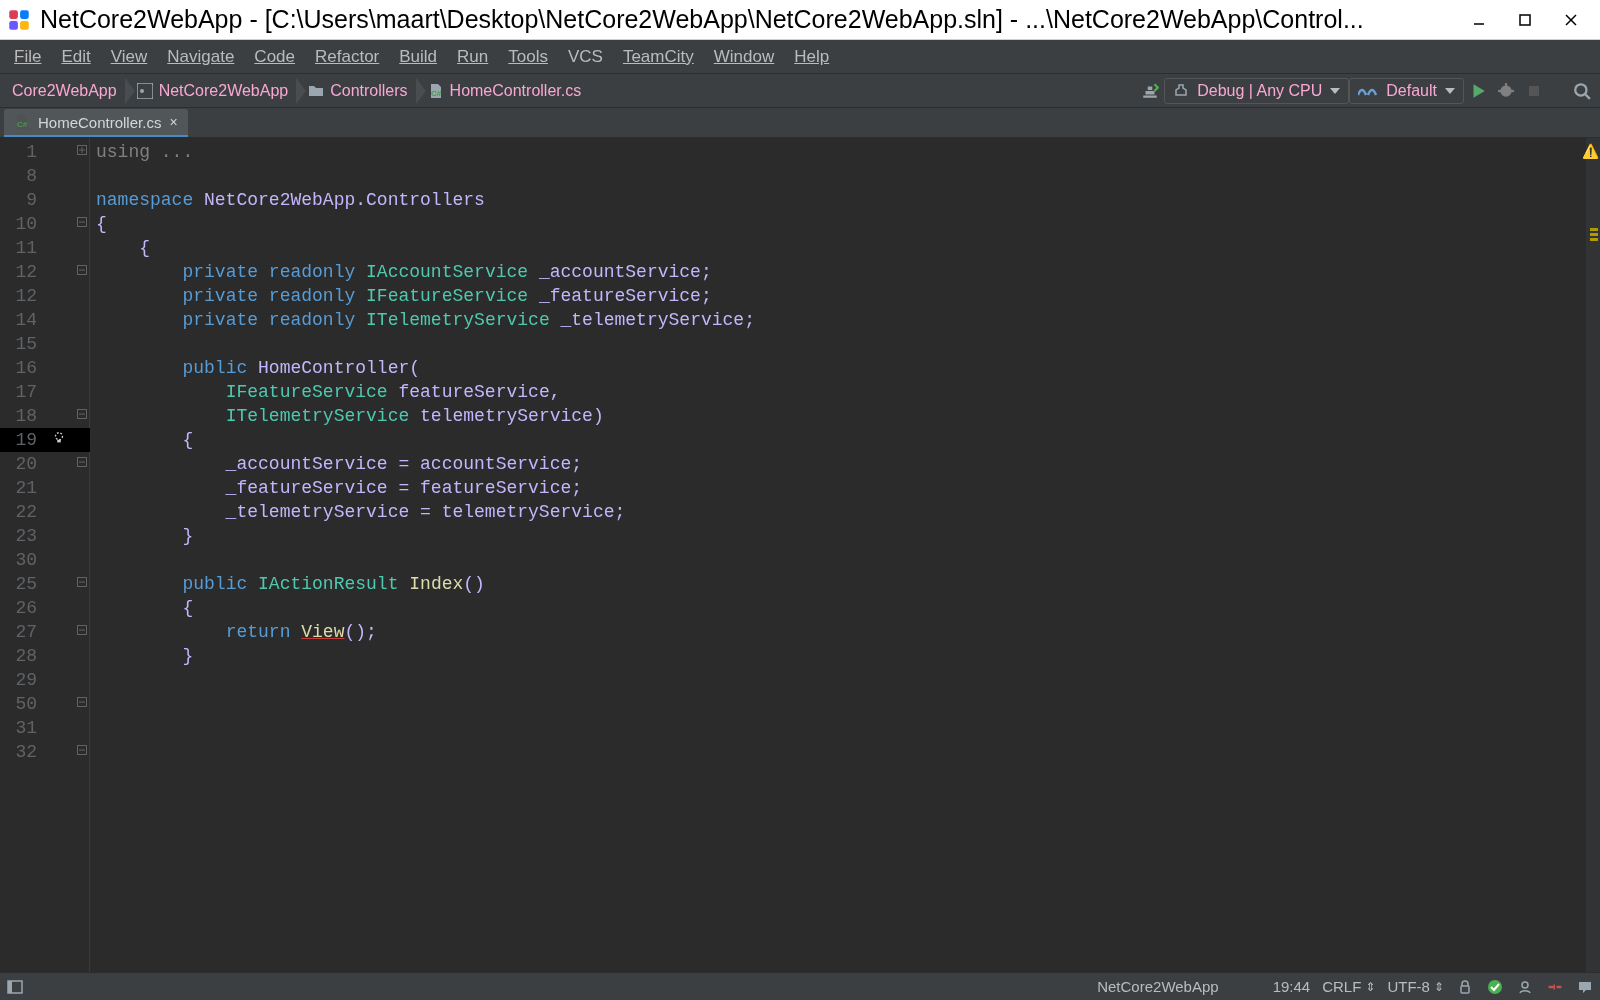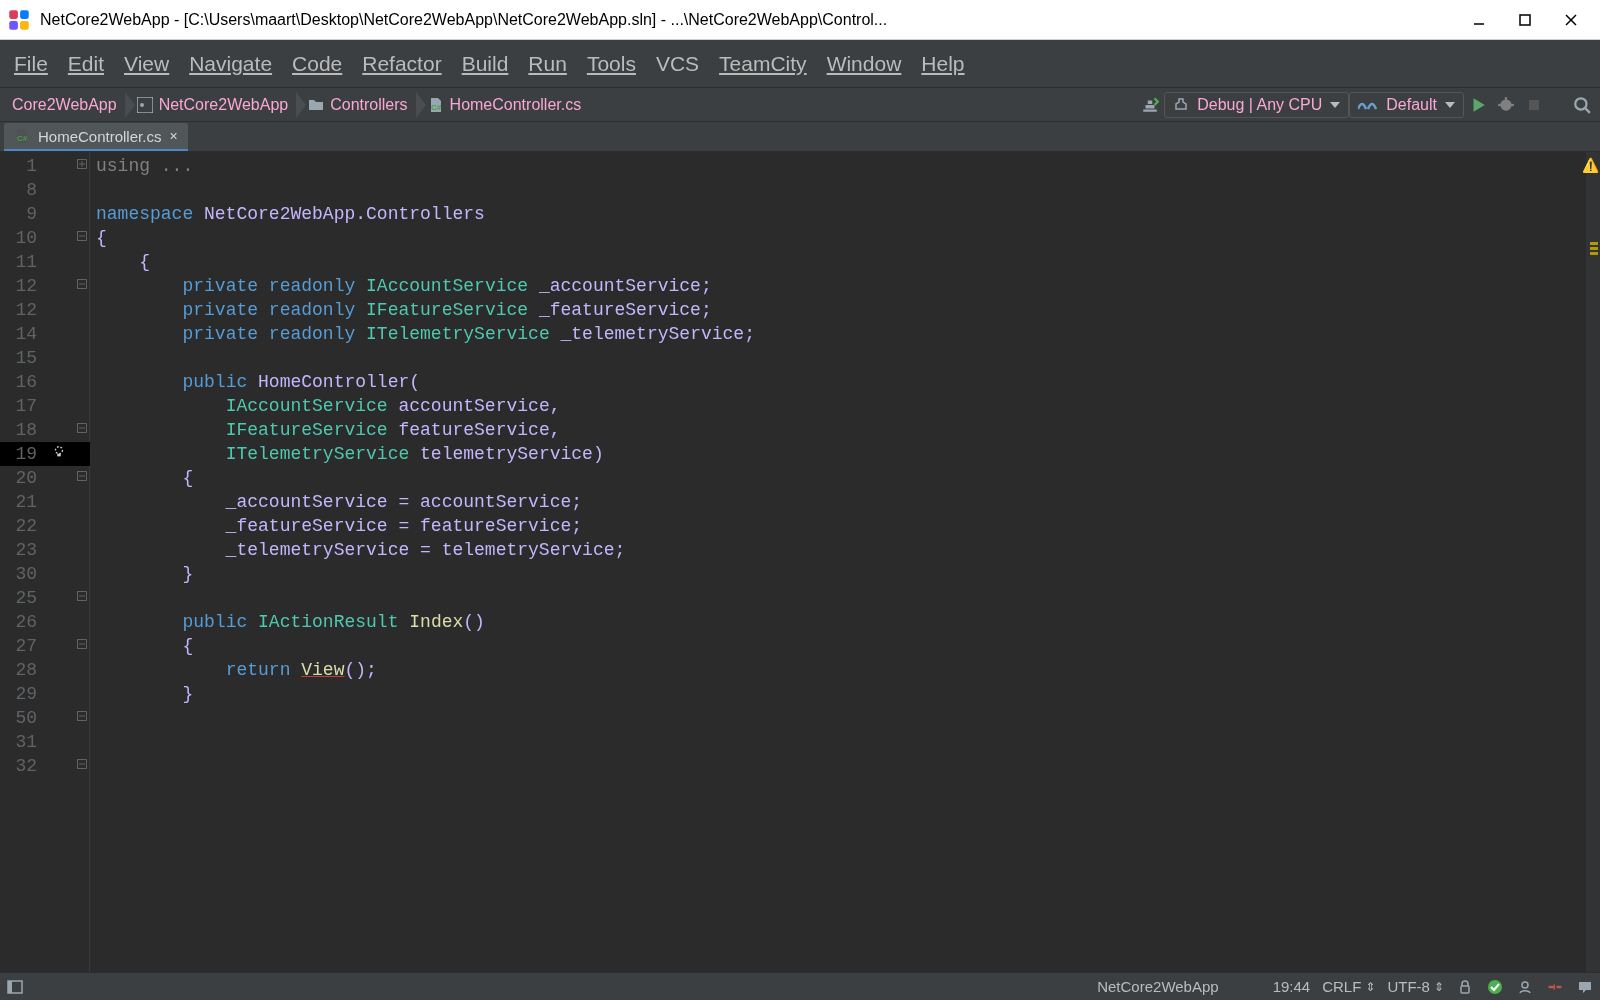--- a/index.html
+++ b/index.html
@@ -1,27 +1,27 @@
 <!DOCTYPE html>
 <html><head>
 <meta charset="utf-8">
 <style>
   * { margin: 0; padding: 0; box-sizing: border-box; }
   html, body { width: 100%; height: 100%; font-family: "Segoe UI", Arial, sans-serif; background: #3c3f41; color: #bbbbbb; overflow: hidden; }
   body { display: flex; flex-direction: column; }
 
   
-  .titlebar { height: 40px; background: #ffffff; color: #000000; display: flex; align-items: center; padding: 0 6px; font-size: 16px; font-weight: 400; border-bottom: 1px solid #d0d0d0; }
+  .titlebar { height: 40px; background: #ffffff; color: #000000; display: flex; align-items: center; padding: 0 6px; font-size: 25px; font-weight: 400; border-bottom: 1px solid #d0d0d0; }
   .titlebar .app-icon { width: 26px; height: 26px; margin-right: 8px; display:flex; align-items:center; justify-content:center;}
   .titlebar .title-text { flex: 1; white-space: nowrap; overflow: hidden; text-overflow: ellipsis; }
   .titlebar .winctrl { width: 46px; height: 40px; display: flex; align-items: center; justify-content: center; font-size: 14px;}
   .titlebar .winctrl svg { width:14px; height:14px; }
 
   
-  .menubar { height: 48px; background: #3c3f41; display: flex; align-items: center; padding: 0 4px; border-bottom: 1px solid #2b2d2f; font-size: 21px; }
+  .menubar { height: 34px; background: #3c3f41; display: flex; align-items: center; padding: 0 4px; border-bottom: 1px solid #2b2d2f; font-size: 17px; }
   .menubar .menu-item { padding: 4px 10px; color: #bbbbbb; cursor: default; }
   .menubar .menu-item u { text-decoration: underline; }
 
   
   .toolbar { height: 34px; background: #3c3f41; display: flex; align-items: center; padding: 0 4px; border-bottom: 1px solid #2b2d2f; font-size: 16px; color:#f9a8d4; }
   .breadcrumb { display:flex; align-items:center; }
   .breadcrumb .bc-item { display:flex; align-items:center; height:34px; padding: 0 12px 0 8px; position:relative; gap:6px;}
   .breadcrumb .bc-item::after {
     content:""; position:absolute; right:-6px; top:4px; width:0; height:0;
     border-top: 13px solid transparent; border-bottom: 13px solid transparent; border-left: 10px solid #4a4d4f;
@@ -350,21 +350,20 @@
       <div class="line"><span class="mut">using </span><span class="mut">...</span></div>
       <div class="line"></div>
       <div class="line"><span class="kw">namespace</span><span class="pln"> NetCore2WebApp.Controllers</span></div>
       <div class="line"><span class="pln">{</span></div>
       <div class="line"><span class="pln">    {</span></div>
       <div class="line"><span class="pln">        </span><span class="kw">private readonly</span><span class="pln"> </span><span class="typ">IAccountService</span><span class="pln"> _accountService;</span></div>
       <div class="line"><span class="pln">        </span><span class="kw">private readonly</span><span class="pln"> </span><span class="typ">IFeatureService</span><span class="pln"> _featureService;</span></div>
       <div class="line"><span class="pln">        </span><span class="kw">private readonly</span><span class="pln"> </span><span class="typ">ITelemetryService</span><span class="pln"> _telemetryService;</span></div>
       <div class="line"></div>
       <div class="line"><span class="pln">        </span><span class="kw">public</span><span class="pln"> HomeController(</span></div>
-      <div class="line"><span class="pln">            </span><span class="typ">IAccountService</span><span class="pln"> accountService,</span></div>
       <div class="line"><span class="pln">            </span><span class="typ">IFeatureService</span><span class="pln"> featureService,</span></div>
       <div class="line"><span class="pln">            </span><span class="typ">ITelemetryService</span><span class="pln"> telemetryService)</span></div>
       <div class="line"><span class="pln">        {</span></div>
       <div class="line"><span class="pln">            _accountService = accountService;</span></div>
       <div class="line"><span class="pln">            _featureService = featureService;</span></div>
       <div class="line"><span class="pln">            _telemetryService = telemetryService;</span></div>
       <div class="line"><span class="pln">        }</span></div>
       <div class="line"></div>
       <div class="line"><span class="pln">        </span><span class="kw">public</span><span class="pln"> </span><span class="typ">IActionResult</span><span class="pln"> </span><span class="mth">Index</span><span class="pln">()</span></div>
       <div class="line"><span class="pln">        {</span></div>

